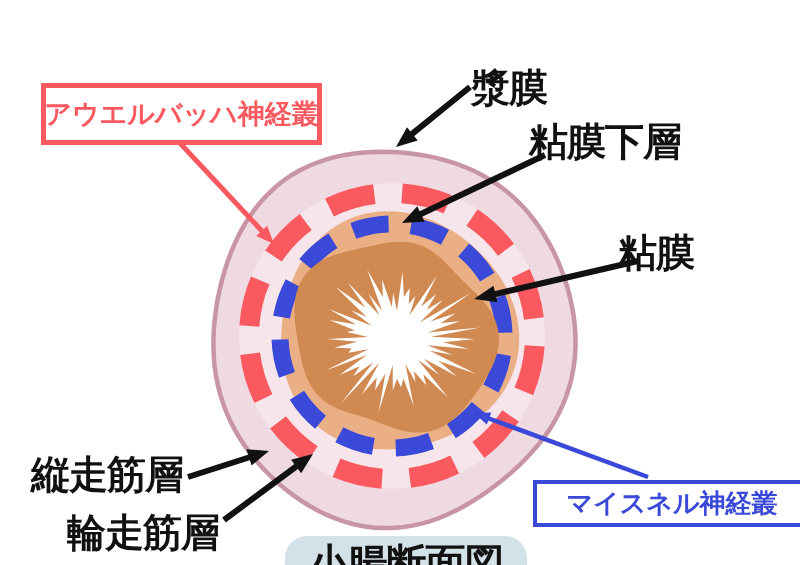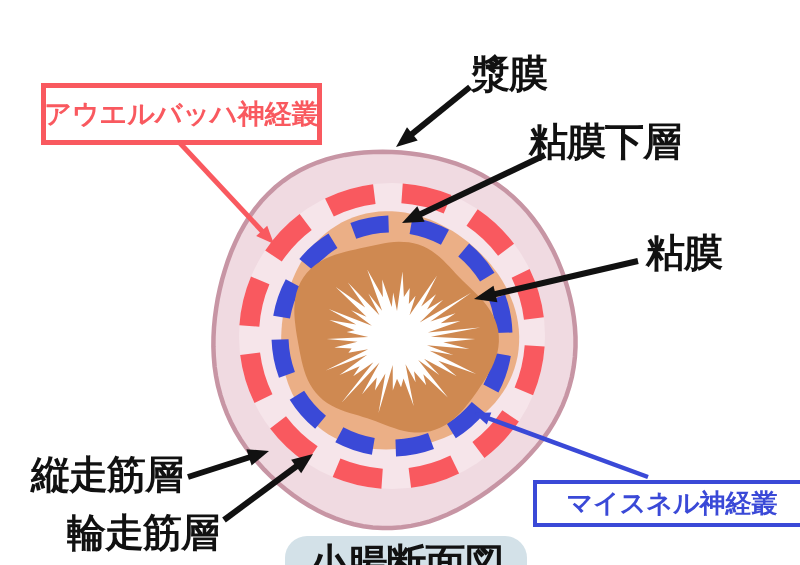--- a/index.html
+++ b/index.html
@@ -6,23 +6,23 @@
   .canvas{
     position:relative;width:800px;height:565px;overflow:hidden;background:#ffffff;
     font-family:"Liberation Sans","DejaVu Sans",sans-serif;
     margin-top:47px;
   }
   #diagram{position:absolute;left:0;top:0;}
   .black-label{
     position:absolute;color:var(--label-black,#111);font-weight:bold;
     font-size:39px;line-height:1.05;white-space:nowrap;letter-spacing:-1px;
   }
-  #lbl-serosa{left:471px;top:7px;}
+  #lbl-serosa{left:471px;top:21px;}
   #lbl-submucosa{left:529px;top:75px;}
-  #lbl-mucosa{left:646px;top:186px;}
+  #lbl-mucosa{left:618px;top:186px;}
   #lbl-longitudinal{left:31px;top:408px;}
   #lbl-circular{left:67px;top:466px;}
   .callout{
     position:absolute;display:flex;align-items:center;justify-content:center;
     background:#ffffff;font-weight:bold;white-space:nowrap;box-sizing:border-box;
   }
   #box-auerbach{
     left:41px;top:36px;width:281px;height:62px;
     border:5px solid var(--red-accent,#F9595F);color:var(--red-accent,#F9595F);font-size:27px;
   }

